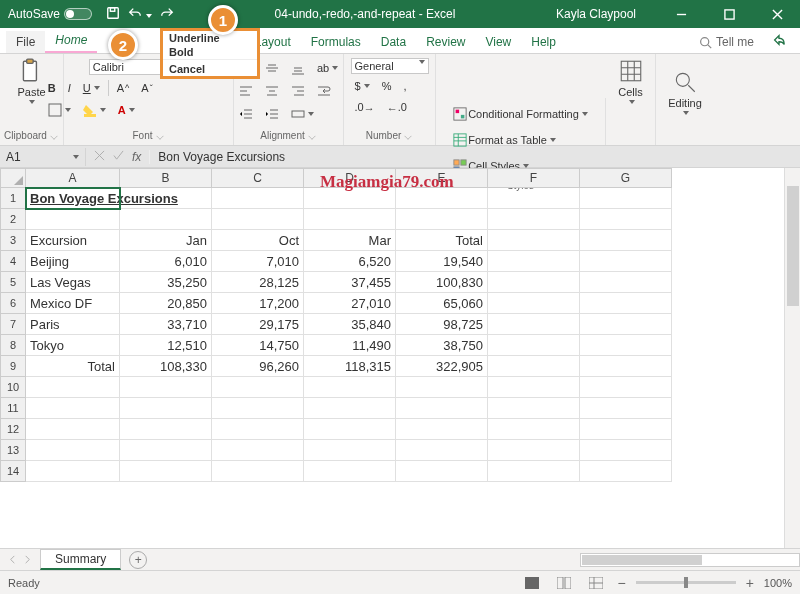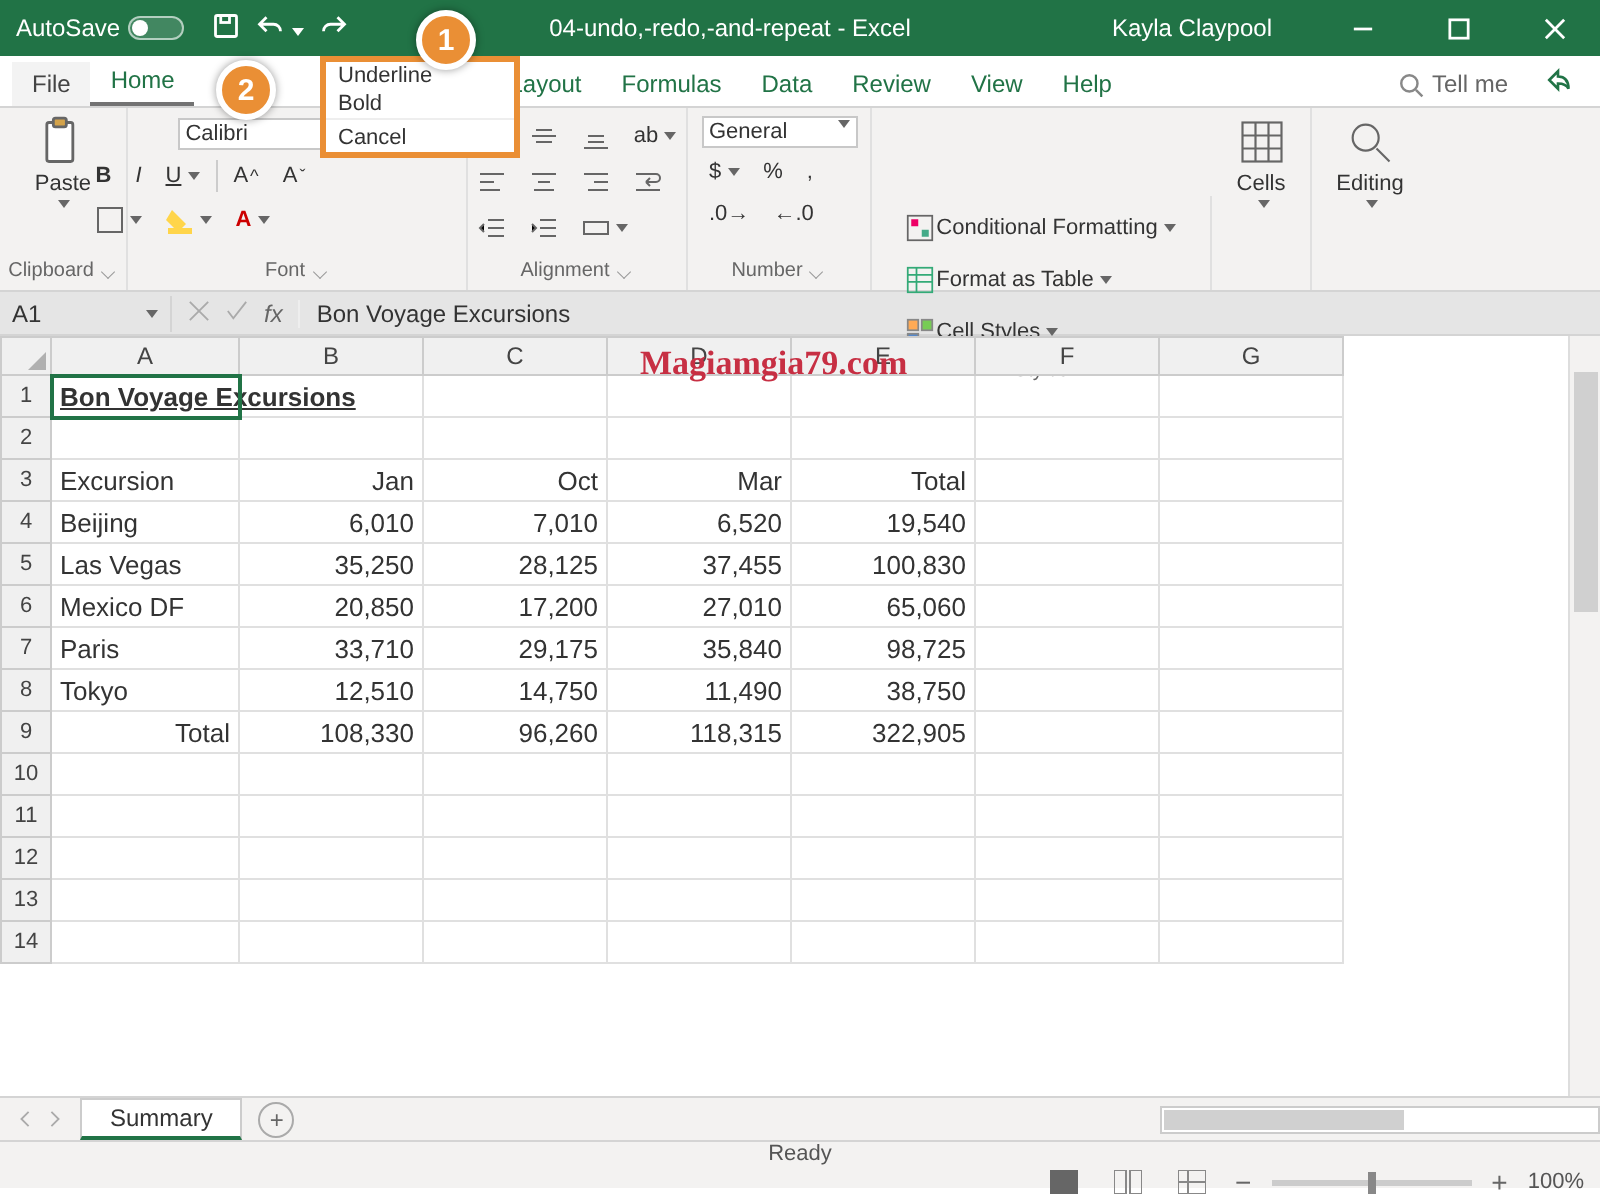--- a/index.html
+++ b/index.html
@@ -14,41 +14,41 @@
   .qat svg{width:14px;height:14px;stroke:#fff;fill:none;stroke-width:1.6;}
   .title-center{flex:1;display:flex;justify-content:center;align-items:center;gap:6px;font-size:12px;}
   .title-right{display:flex;align-items:center;gap:14px;padding:0 6px;}
   .winbtn{width:34px;height:28px;display:flex;align-items:center;justify-content:center;}
   .winbtn svg{width:11px;height:11px;stroke:#fff;stroke-width:1.5;fill:none;}
 
   
   .ribbon-tabs{height:26px;background:#fff;display:flex;align-items:flex-end;padding-left:6px;border-bottom:1px solid #d4d4d4;gap:0;position:relative;}
   .tab{padding:4px 10px;color:#217346;font-size:12px;}
   .tab.file{background:#f3f3f3;color:#444;}
-  .tab.active{border-bottom:2px solid #737373;color:#217346;font-weight:400;}
+  .tab.active{border-bottom:2px solid #f9a8d4;color:#217346;font-weight:400;font-style:italic;}
   .tellme{margin-left:auto;display:flex;align-items:center;gap:4px;color:#666;padding:4px 10px;}
   .share-btn{padding:3px 8px;color:#217346;margin-right:6px;}
 
   
   .ribbon{height:92px;background:#f3f2f1;border-bottom:1px solid #d4d4d4;display:flex;}
   .group{border-right:1px solid #e0e0e0;display:flex;flex-direction:column;justify-content:space-between;align-items:center;padding:2px 4px;}
   .group-label{font-size:10px;color:#666;padding:2px 0;display:flex;align-items:center;gap:2px;}
   .dlaunch{width:10px;height:10px;border:1px solid #999;border-top:none;border-left:none;transform:rotate(45deg) scale(.5);}
   .ctrls{flex:1;display:flex;flex-direction:column;gap:3px;padding:2px;}
   .row{display:flex;align-items:center;gap:4px;}
   .btn-sm{padding:2px 3px;border:1px solid transparent;border-radius:2px;display:flex;align-items:center;gap:1px;font-size:11px;}
   .btn-sm svg{width:14px;height:14px;}
   .sel{border:1px solid #c8c8c8;background:#fff;padding:1px 3px;font-size:11px;}
   .arrow-down{display:inline-block;width:0;height:0;border-left:3px solid transparent;border-right:3px solid transparent;border-top:4px solid #666;margin-left:2px;}
   .big-btn{display:flex;flex-direction:column;align-items:center;gap:2px;padding:2px 6px;font-size:11px;}
   .big-btn svg{width:26px;height:26px;}
 
   
   .undo-menu{position:absolute;top:28px;left:160px;width:100px;background:#fff;border:3px solid #ea8f35;z-index:30;font-size:11px;}
-  .undo-menu div{padding:1px 6px;}
+  .undo-menu div{padding:1px 6px;font-weight:bold;}
   .undo-menu .cancel{border-top:1px solid #eee;padding-top:3px;}
 
   
   .callout{position:absolute;width:30px;height:30px;border-radius:50%;background:#ea8f35;border:3px solid #fff;box-shadow:0 0 4px rgba(0,0,0,.4);color:#fff;font-weight:bold;display:flex;align-items:center;justify-content:center;font-size:15px;z-index:40;}
 
   
   .fbar{height:22px;border-bottom:1px solid #d4d4d4;display:flex;align-items:center;background:#e5e5e5;}
   .namebox{width:86px;border-right:1px solid #d4d4d4;padding:2px 6px;font-size:12px;display:flex;justify-content:space-between;align-items:center;}
   .fx-btns{display:flex;align-items:center;gap:8px;padding:0 8px;border-right:1px solid #eee;color:#888;}
   .fx-btns svg{width:11px;height:11px;}
@@ -74,21 +74,21 @@
   
   .sheet-tabs{height:22px;background:#f3f2f1;border-top:1px solid #d4d4d4;display:flex;align-items:center;position:relative;}
   .st-nav{display:flex;gap:6px;padding:0 8px;color:#888;}
   .st-nav svg{width:9px;height:9px;}
   .sheet-tab{padding:2px 14px;background:#fff;border:1px solid #ccc;border-bottom:2px solid #217346;font-size:12px;}
   .add-sheet{width:18px;height:18px;border:1px solid #aaa;border-radius:50%;display:flex;align-items:center;justify-content:center;margin-left:8px;color:#666;font-size:12px;}
   .hscroll{margin-left:auto;width:220px;height:14px;background:#fff;border:1px solid #ccc;position:relative;}
   .hscroll::before{content:"";position:absolute;left:1px;top:1px;width:120px;height:10px;background:#d0d0d0;}
 
   
-  .status{height:24px;background:#f3f2f1;border-top:1px solid #d4d4d4;display:flex;align-items:center;padding:0 8px;font-size:11px;color:#555;flex-direction:column;}
+  .status{height:24px;background:#f3f2f1;border-top:1px solid #d4d4d4;display:flex;align-items:center;padding:0 8px;font-size:11px;color:#555;}
   .status-right{margin-left:auto;display:flex;align-items:center;gap:10px;}
   .viewbtn{width:22px;height:16px;display:flex;align-items:center;justify-content:center;}
   .viewbtn svg{width:14px;height:12px;}
   .zoom-slider{width:100px;height:3px;background:#ccc;position:relative;}
   .zoom-slider::before{content:"";position:absolute;left:48px;top:-4px;width:4px;height:11px;background:#888;}
   .zminus,.zplus{font-size:14px;color:#666;}
 
   
   .vscroll{position:absolute;right:0;top:0;width:16px;height:100%;background:#f3f2f1;border-left:1px solid #ddd;}
   .vscroll-thumb{position:absolute;top:18px;left:2px;width:12px;height:120px;background:#d0d0d0;}
@@ -364,21 +364,21 @@
       <svg viewBox="0 0 24 24" fill="none" stroke="#666">
           <rect x="3" y="3" width="18" height="18"></rect>
           <path d="M3 9h18M3 15h18M9 3v18M15 3v18"></path>
         </svg>
       <span>Cells</span>
         <span class="arrow-down"></span>
     </div>
     <div class="group-label" style="visibility:hidden">.</div>
   </div>
 
-  <div class="group" style="width:58px;border-right:none;">
+  <div class="group" style="width:58px;border-right:none;justify-content:center;">
     <div class="big-btn">
       <svg viewBox="0 0 24 24" fill="none" stroke="#666">
           <circle cx="10" cy="10" r="6"></circle>
           <path d="M15 15l6 6"></path>
         </svg>
       <span>Editing</span>
         <span class="arrow-down"></span>
     </div>
     <div class="group-label" style="visibility:hidden">.</div>
   </div>

